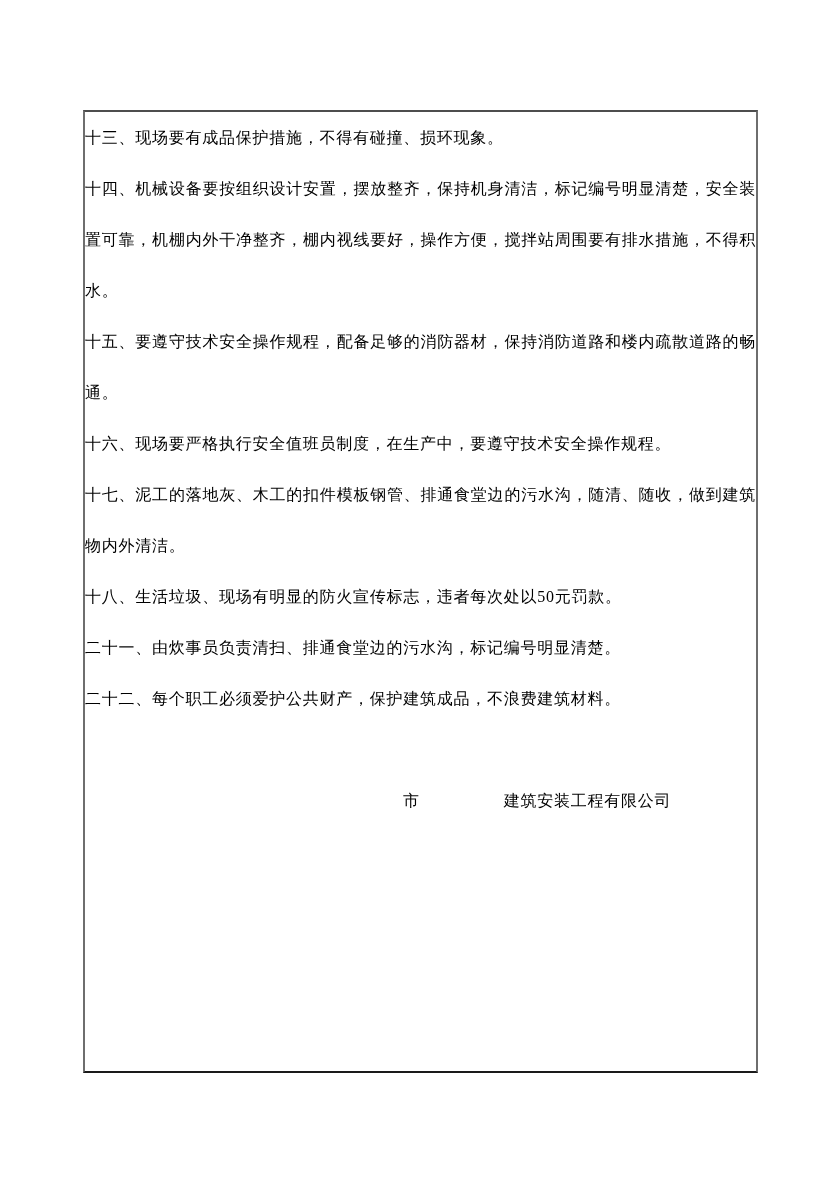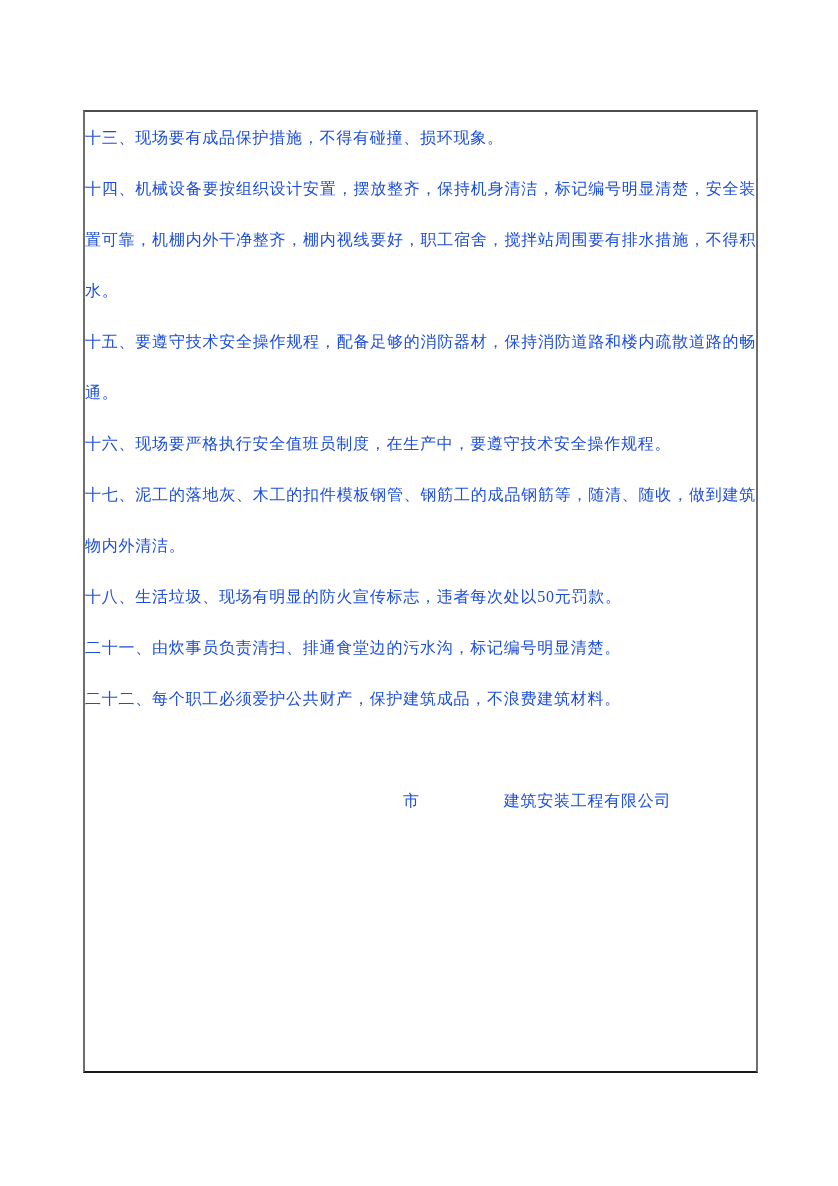--- a/index.html
+++ b/index.html
@@ -7,21 +7,21 @@
     padding: 0;
     background: #ffffff;
   }
   .canvas {
     position: relative;
     width: 838px;
     height: 1186px;
     background: #ffffff;
     overflow: hidden;
     font-family: "Liberation Serif", "DejaVu Serif", serif;
-    color: #1d4ed8;
+    color: #000000;
   }
   .content-box {
     position: absolute;
     left: 83px;
     top: 110px;
     width: 675px;
     height: 963px;
     box-sizing: border-box;
     border-top: 2px solid #4d4d4d;
     border-bottom: 2px solid #1a1a1a;
@@ -53,24 +53,24 @@
     gap: 84px;
     white-space: nowrap;
   }
 </style>
 </head>
 <body>
 
 <div class="canvas">
   <div class="content-box">
     <p class="doc-line">十三、现场要有成品保护措施，不得有碰撞、损环现象。</p>
-    <p class="doc-line">十四、机械设备要按组织设计安置，摆放整齐，保持机身清洁，标记编号明显清楚，安全装置可靠，机棚内外干净整齐，棚内视线要好，职工宿舍，搅拌站周围要有排水措施，不得积水。</p>
+    <p class="doc-line">十四、机械设备要按组织设计安置，摆放整齐，保持机身清洁，标记编号明显清楚，安全装置可靠，机棚内外干净整齐，棚内视线要好，操作方便，搅拌站周围要有排水措施，不得积水。</p>
     <p class="doc-line">十五、要遵守技术安全操作规程，配备足够的消防器材，保持消防道路和楼内疏散道路的畅通。</p>
     <p class="doc-line">十六、现场要严格执行安全值班员制度，在生产中，要遵守技术安全操作规程。</p>
-    <p class="doc-line">十七、泥工的落地灰、木工的扣件模板钢管、钢筋工的成品钢筋等，随清、随收，做到建筑物内外清洁。</p>
+    <p class="doc-line">十七、泥工的落地灰、木工的扣件模板钢管、排通食堂边的污水沟，随清、随收，做到建筑物内外清洁。</p>
     <p class="doc-line">十八、生活垃圾、现场有明显的防火宣传标志，违者每次处以50元罚款。</p>
     <p class="doc-line">二十一、由炊事员负责清扫、排通食堂边的污水沟，标记编号明显清楚。</p>
     <p class="doc-line">二十二、每个职工必须爱护公共财产，保护建筑成品，不浪费建筑材料。</p>
 
     <div class="signature">
       <span>市</span>
       <span>建筑安装工程有限公司</span>
     </div>
   </div>
 </div>

